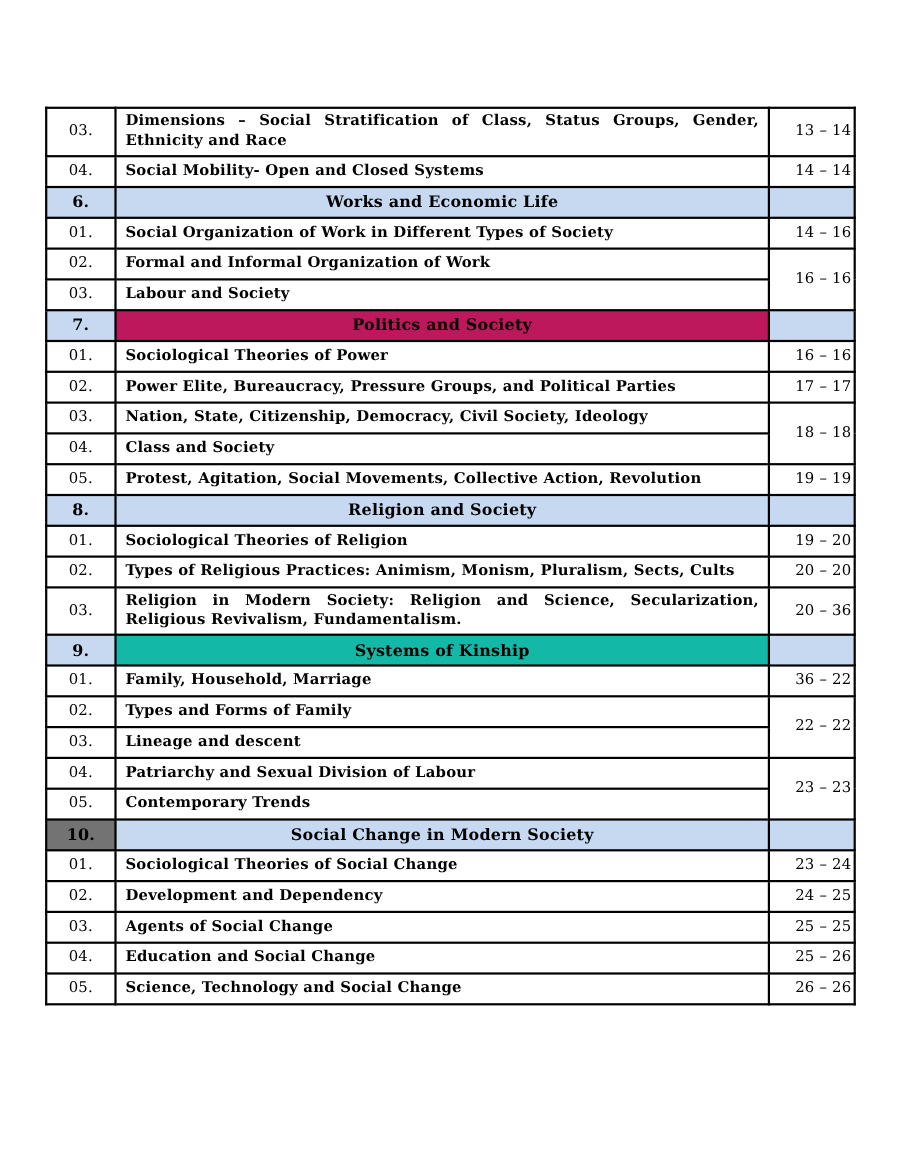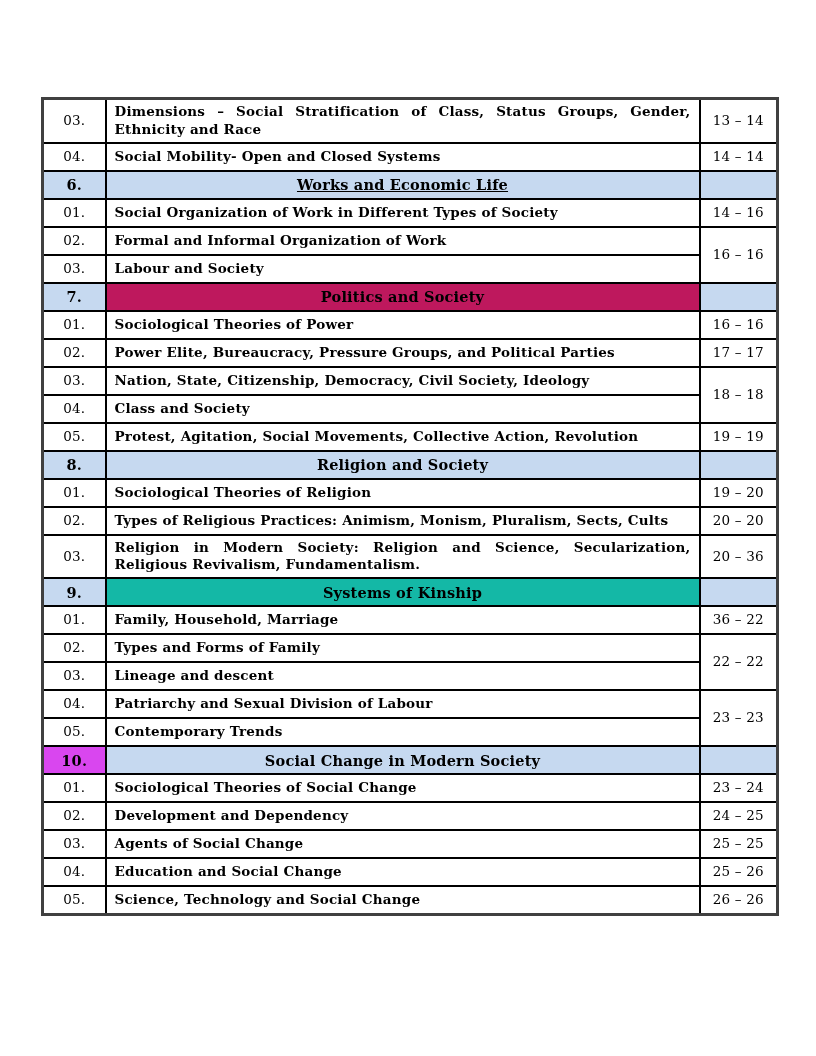--- a/index.html
+++ b/index.html
@@ -17,21 +17,21 @@
     width: 816px; height: 1056px;
     background: #ffffff;
     overflow: hidden;
   }
   table.toc {
     position: absolute;
     left: 41px; top: 97px;
     width: 735px;
     border-collapse: collapse;
     table-layout: fixed;
-    border: 3px solid #404040;
+    border: 1px solid #404040;
   }
   col.c-num   { width: 63px; }
   col.c-title { width: 594px; }
   col.c-pages { width: 78px; }
   td {
     border: 2px solid #000000;
     font-size: 13.5px;
     line-height: 1.32;
     height: 28px;
     padding: 3px 8px;
@@ -41,21 +41,21 @@
   }
   td.num {
     text-align: center;
     padding: 3px 2px;
   }
   td.title {
     text-align: justify;
     font-weight: bold;
   }
   td.pages {
-    text-align: center;
+    text-align: right;
     padding: 3px 2px;
     white-space: nowrap;
   }
   tr.section-header td {
     background: #c6d9f0;
     font-weight: bold;
     font-size: 14.5px;
   }
   tr.section-header td.title {
     text-align: center;
@@ -77,21 +77,21 @@
           <td class="title">Dimensions – Social Stratification of Class, Status Groups, Gender, Ethnicity and Race</td>
           <td class="pages">13 – 14</td>
         </tr>
         <tr>
           <td class="num">04.</td>
           <td class="title">Social Mobility- Open and Closed Systems</td>
           <td class="pages">14 – 14</td>
         </tr>
         <tr class="section-header">
           <td class="num" style="background: rgb(198, 217, 240);">6.</td>
-          <td class="title" style="background: rgb(198, 217, 240); text-decoration: underline;">Works and Economic Life</td>
+          <td class="title" style="background: rgb(198, 217, 240);">Works and Economic Life</td>
           <td class="pages" style="background: rgb(198, 217, 240);"></td>
         </tr>
         <tr>
           <td class="num">01.</td>
           <td class="title">Social Organization of Work in Different Types of Society</td>
           <td class="pages">14 – 16</td>
         </tr>
         <tr>
           <td class="num">02.</td>
           <td class="title">Formal and Informal Organization of Work</td>
@@ -172,21 +172,21 @@
         <tr>
           <td class="num">04.</td>
           <td class="title">Patriarchy and Sexual Division of Labour</td>
           <td class="pages" rowspan="2">23 – 23</td>
         </tr>
         <tr>
           <td class="num">05.</td>
           <td class="title">Contemporary Trends</td>
         </tr>
         <tr class="section-header">
-          <td class="num" style="background: #d946ef;">10.</td>
+          <td class="num" style="background: #737373;">10.</td>
           <td class="title" style="background: rgb(198, 217, 240);">Social Change in Modern Society</td>
           <td class="pages" style="background: rgb(198, 217, 240);"></td>
         </tr>
         <tr>
           <td class="num">01.</td>
           <td class="title">Sociological Theories of Social Change</td>
           <td class="pages">23 – 24</td>
         </tr>
         <tr>
           <td class="num">02.</td>

